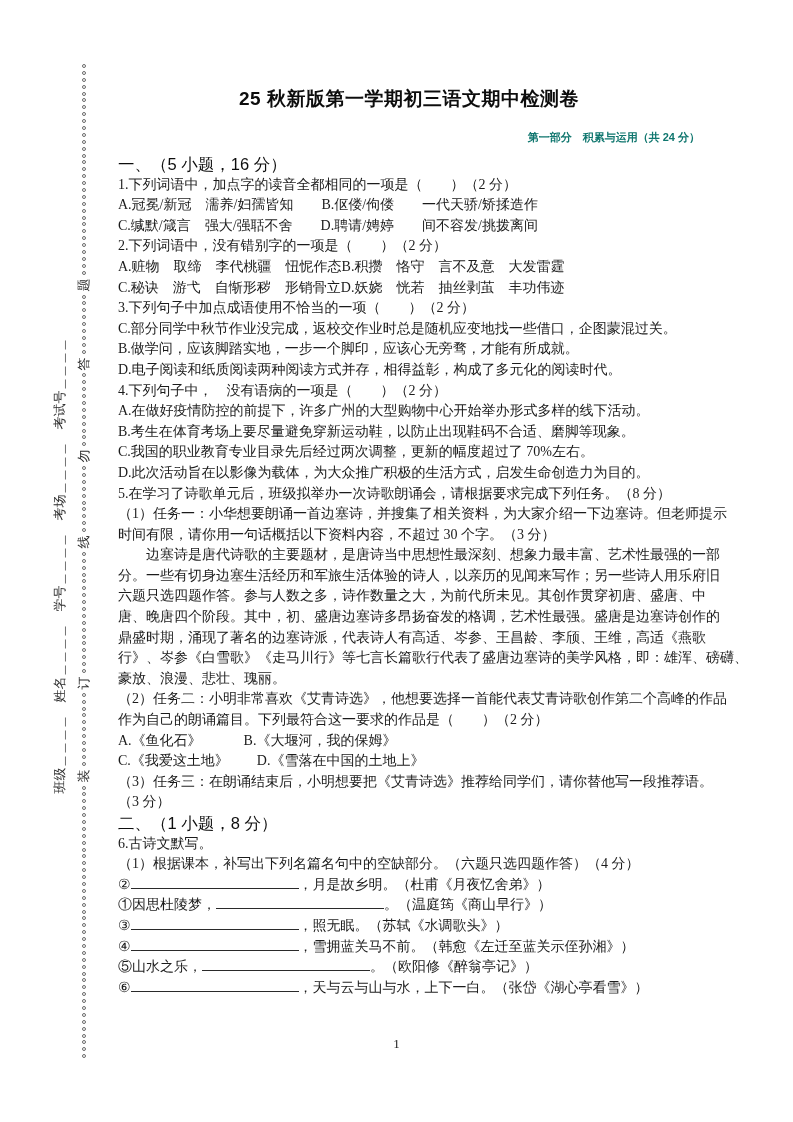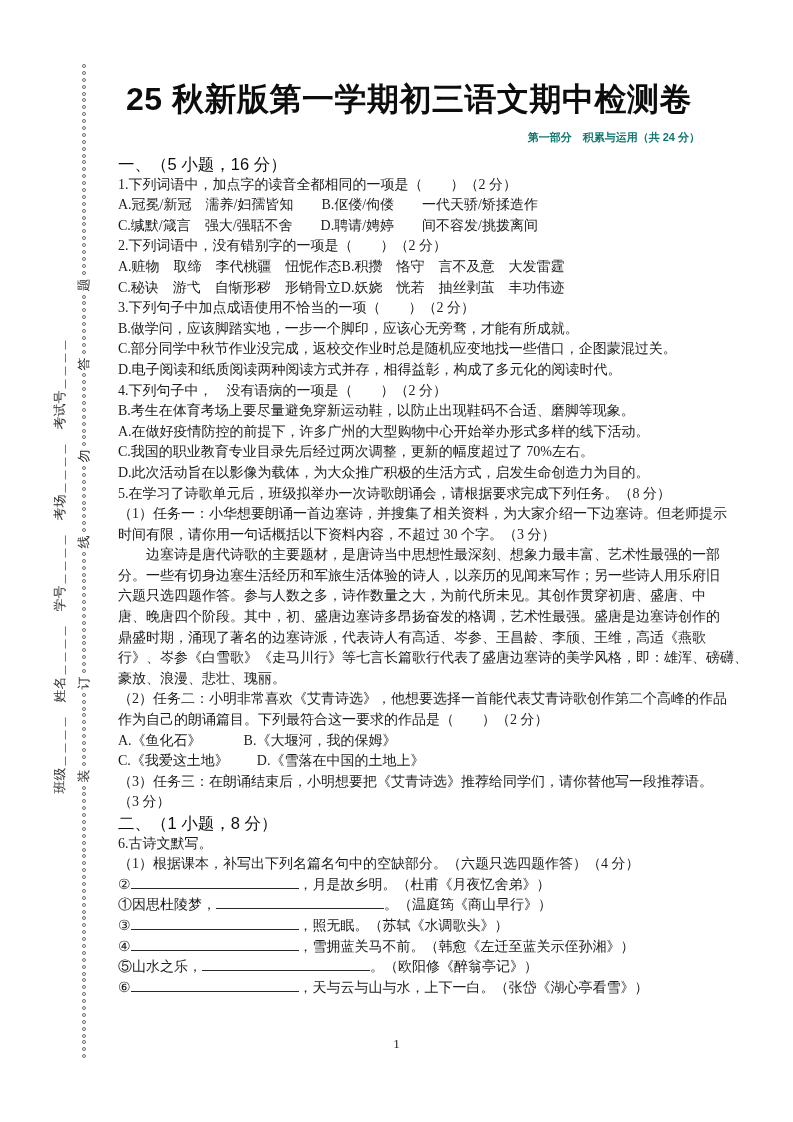--- a/index.html
+++ b/index.html
@@ -23,21 +23,21 @@
   }
   .student-line{
     position:absolute;left:-168px;top:557px;width:455px;height:18px;
     transform:rotate(-90deg);
     font-size:13px;line-height:18px;white-space:nowrap;color:#2a2a2a;text-align:center;
   }
   
   .content{position:absolute;left:118px;top:84px;width:582px;}
   .title{
     font-family:"Liberation Sans",sans-serif;font-weight:bold;
-    font-size:32px;line-height:30px;text-align:center;margin:0;color:#0d0d0d;
+    font-size:19px;line-height:30px;text-align:center;margin:0;color:#0d0d0d;
     letter-spacing:0.5px;white-space:nowrap;
   }
   .part-heading{
     font-family:"Liberation Sans",sans-serif;font-weight:bold;
     font-size:11px;line-height:22px;text-align:right;margin:12px 0 6px 0;color:#0f766e;
   }
   .line{
     height:20.6px;line-height:20.6px;font-size:14px;white-space:nowrap;color:#1b1b1b;
   }
   .line.section{
@@ -203,26 +203,26 @@
     <h2 class="part-heading">第一部分　积累与运用（共 24 分）</h2>
     <div id="lines">
         <div class="line section"><span>一、（5 小题，16 分）</span></div>
         <div class="line"><span>1.下列词语中，加点字的读音全都相同的一项是（　　）（2 分）</span></div>
         <div class="line"><span>A.冠冕/新冠　濡养/妇孺皆知　　B.伛偻/佝偻　　一代天骄/矫揉造作</span></div>
         <div class="line"><span>C.缄默/箴言　强大/强聒不舍　　D.聘请/娉婷　　间不容发/挑拨离间</span></div>
         <div class="line"><span>2.下列词语中，没有错别字的一项是（　　）（2 分）</span></div>
         <div class="line"><span>A.赃物　取缔　李代桃疆　忸怩作态B.积攒　恪守　言不及意　大发雷霆</span></div>
         <div class="line"><span>C.秘诀　游弋　自惭形秽　形销骨立D.妖娆　恍若　抽丝剥茧　丰功伟迹</span></div>
         <div class="line"><span>3.下列句子中加点成语使用不恰当的一项（　　）（2 分）</span></div>
+        <div class="line"><span>C.部分同学中秋节作业没完成，返校交作业时总是随机应变地找一些借口，企图蒙混过关。</span></div>
         <div class="line"><span>B.做学问，应该脚踏实地，一步一个脚印，应该心无旁骛，才能有所成就。</span></div>
-        <div class="line"><span>C.部分同学中秋节作业没完成，返校交作业时总是随机应变地找一些借口，企图蒙混过关。</span></div>
         <div class="line"><span>D.电子阅读和纸质阅读两种阅读方式并存，相得益彰，构成了多元化的阅读时代。</span></div>
         <div class="line"><span>4.下列句子中，　没有语病的一项是（　　）（2 分）</span></div>
+        <div class="line"><span>A.在做好疫情防控的前提下，许多广州的大型购物中心开始举办形式多样的线下活动。</span></div>
         <div class="line"><span>B.考生在体育考场上要尽量避免穿新运动鞋，以防止出现鞋码不合适、磨脚等现象。</span></div>
-        <div class="line"><span>A.在做好疫情防控的前提下，许多广州的大型购物中心开始举办形式多样的线下活动。</span></div>
         <div class="line"><span>C.我国的职业教育专业目录先后经过两次调整，更新的幅度超过了 70%左右。</span></div>
         <div class="line"><span>D.此次活动旨在以影像为载体，为大众推广积极的生活方式，启发生命创造力为目的。</span></div>
         <div class="line"><span>5.在学习了诗歌单元后，班级拟举办一次诗歌朗诵会，请根据要求完成下列任务。（8 分）</span></div>
         <div class="line"><span>（1）任务一：小华想要朗诵一首边塞诗，并搜集了相关资料，为大家介绍一下边塞诗。但老师提示</span></div>
         <div class="line"><span>时间有限，请你用一句话概括以下资料内容，不超过 30 个字。（3 分）</span></div>
         <div class="line"><span>　　边塞诗是唐代诗歌的主要题材，是唐诗当中思想性最深刻、想象力最丰富、艺术性最强的一部</span></div>
         <div class="line"><span>分。一些有切身边塞生活经历和军旅生活体验的诗人，以亲历的见闻来写作；另一些诗人用乐府旧</span></div>
         <div class="line"><span>六题只选四题作答。参与人数之多，诗作数量之大，为前代所未见。其创作贯穿初唐、盛唐、中</span></div>
         <div class="line"><span>唐、晚唐四个阶段。其中，初、盛唐边塞诗多昂扬奋发的格调，艺术性最强。盛唐是边塞诗创作的</span></div>
         <div class="line"><span>鼎盛时期，涌现了著名的边塞诗派，代表诗人有高适、岑参、王昌龄、李颀、王维，高适《燕歌</span></div>

